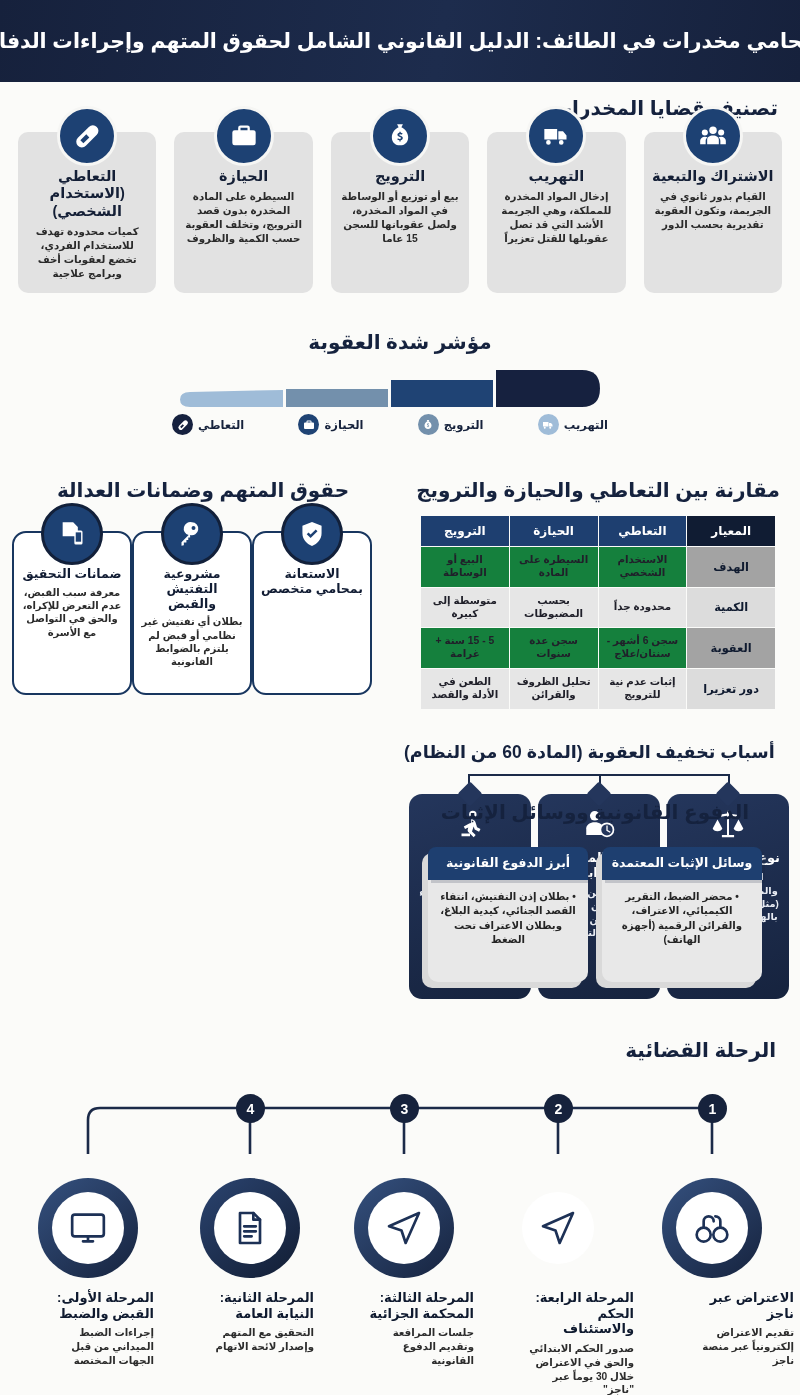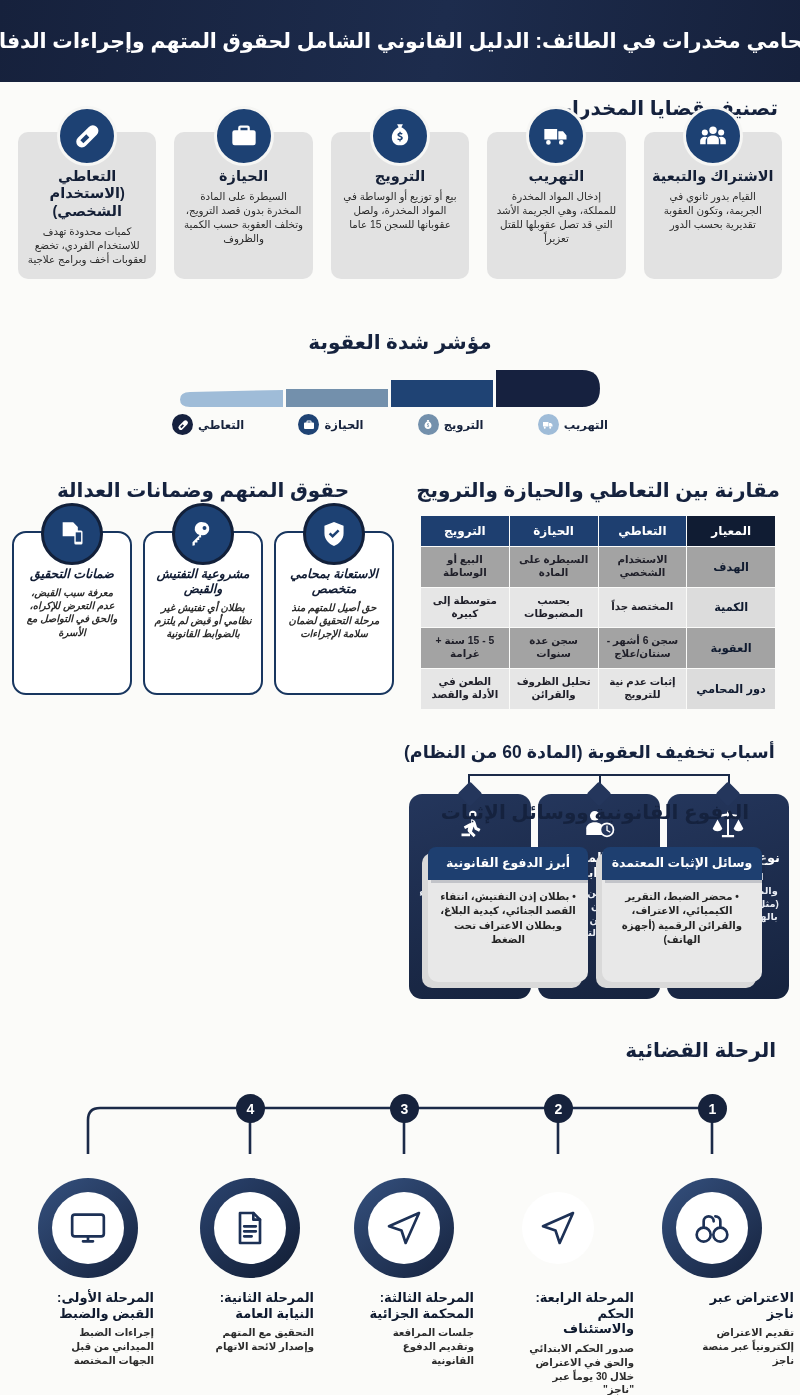--- a/index.html
+++ b/index.html
@@ -31,57 +31,57 @@
     font-size:20px;font-weight:bold;color:#15223e;
     text-align:right;margin:0;line-height:1.25;
   }
   .sec-title.center{text-align:center;}
 
   
   .s1{position:absolute;top:82px;left:0;width:800px;height:245px;}
   .s1 .sec-title{position:absolute;top:14px;right:22px;}
   .cards{
     position:absolute;top:50px;right:18px;left:18px;
-    display:flex;flex-direction:row-reverse;justify-content:flex-end;
+    display:flex;flex-direction:row-reverse;justify-content:space-between;
     gap:18px;
   }
   .card{
     position:relative;width:143px;
     background:#e2e2e2;border-radius:10px;
     padding:36px 8px 12px;box-sizing:border-box;
     text-align:center;min-height:140px;
   }
   .card .ic{
     position:absolute;top:-26px;left:50%;transform:translateX(-50%);
     width:54px;height:54px;border-radius:50%;
     background:#1d4173;border:3px solid #f6f6f4;
     display:flex;align-items:center;justify-content:center;
   }
   .card .ic svg{width:28px;height:28px;fill:#ffffff;}
   .card h3{margin:0 0 5px;font-size:14.5px;font-weight:bold;color:#141f36;line-height:1.2;}
-  .card p{margin:0;font-size:10.3px;font-weight:normal;color:#2a2a2a;line-height:1.35;}
+  .card p{margin:0;font-size:10.3px;font-weight:bold;color:#2a2a2a;line-height:1.35;}
 
   
   .s2{position:absolute;top:330px;left:0;width:800px;height:130px;}
   .s2 .sec-title{position:absolute;top:0;left:0;right:0;}
   .meter{position:absolute;top:32px;left:180px;width:420px;height:50px;}
   .meter-labels{
     position:absolute;top:84px;left:172px;width:436px;
     display:flex;flex-direction:row;justify-content:space-between;
   }
   .mlab{display:flex;align-items:center;gap:5px;flex-direction:row-reverse;}
   .mlab .dot{width:21px;height:21px;border-radius:50%;display:flex;align-items:center;justify-content:center;}
   .mlab .dot svg{width:12px;height:12px;fill:#ffffff;}
   .mlab span{font-size:11.5px;font-weight:bold;color:#16223c;}
 
   
   .s3{position:absolute;top:478px;left:0;width:800px;height:258px;}
   .rights{position:absolute;right:406px;left:12px;top:0;}
   .rights .sec-title{margin-bottom:28px;text-align:center;}
-  .rights-row{display:flex;flex-direction:row-reverse;justify-content:space-between;font-style:italic;}
+  .rights-row{display:flex;flex-direction:row-reverse;justify-content:flex-start;}
   .rcard{
     position:relative;width:120px;min-height:164px;
     background:#ffffff;border:2.5px solid #18365f;border-radius:14px;
     padding:34px 7px 8px;box-sizing:border-box;text-align:center;
   }
   .rcard .ic{
     position:absolute;top:-30px;left:50%;transform:translateX(-50%);
     width:56px;height:56px;border-radius:50%;
     background:#1d4173;border:3.5px solid #12203a;
     display:flex;align-items:center;justify-content:center;
@@ -93,21 +93,21 @@
   
   .tablewrap{position:absolute;left:412px;width:372px;top:0;}
   .tablewrap .sec-title{text-align:center;margin-bottom:12px;}
   table{border-collapse:separate;border-spacing:1.5px;width:356px;margin:0 auto;table-layout:fixed;}
   thead th{
     background:#1e3f70;color:#ffffff;font-size:12px;font-weight:bold;
     padding:8px 3px;text-align:center;
   }
   thead th.first{background:#101c33;}
   tbody td{
-    background:#a3a3a3;color:#20202a;font-size:10.3px;font-weight:bold;
+    background:#15803d;color:#20202a;font-size:10.3px;font-weight:bold;
     padding:7px 4px;text-align:center;line-height:1.25;
   }
   tbody td.rowhead{background:#a3a3a3;color:#101b30;font-size:11.4px;}
   tbody tr:nth-child(even) td{background:#e6e6e6;}
   tbody tr:nth-child(even) td.rowhead{background:#dcdcdc;}
 
   
   .s4{position:absolute;top:742px;left:0;width:800px;height:280px;}
   .mitig{position:absolute;left:404px;width:390px;top:0;}
   .mitig .sec-title{text-align:left;margin-bottom:10px;font-size:17.5px;}
@@ -326,21 +326,20 @@
           <p>بطلان أي تفتيش غير نظامي أو قبض لم يلتزم بالضوابط القانونية</p>
         </div>
 
         <div class="rcard">
           <div class="ic">
             <svg viewBox="0 0 24 24">
                 <path d="M12 1.8 3.8 5v6.3c0 5 3.5 9.2 8.2 10.9 4.7-1.7 8.2-5.9 8.2-10.9V5Zm-1.2 13.7-3.3-3.3 1.5-1.5 1.8 1.8 4.4-4.4 1.5 1.5Z"></path>
               </svg>
           </div>
           <h4>الاستعانة بمحامي متخصص</h4>
-          <p>حق أصيل للمتهم منذ مرحلة التحقيق لضمان سلامة الإجراءات</p>
         </div>
 
       </div>
     </div>
 
     <div class="tablewrap">
       <h2 class="sec-title center">مقارنة بين التعاطي والحيازة والترويج</h2>
       <table>
         <thead>
           <tr>
@@ -352,32 +351,32 @@
         </thead>
         <tbody>
           <tr>
             <td class="rowhead">الهدف</td>
             <td>الاستخدام الشخصي</td>
             <td>السيطرة على المادة</td>
             <td>البيع أو الوساطة</td>
           </tr>
           <tr>
             <td class="rowhead">الكمية</td>
-            <td>المختصة جداً</td>
+            <td>محدودة جداً</td>
             <td>بحسب المضبوطات</td>
             <td>متوسطة إلى كبيرة</td>
           </tr>
           <tr>
             <td class="rowhead">العقوبة</td>
             <td>سجن 6 أشهر - سنتان/علاج</td>
             <td>سجن عدة سنوات</td>
             <td>5 - 15 سنة + غرامة</td>
           </tr>
           <tr>
-            <td class="rowhead">دور المحامي</td>
+            <td class="rowhead">دور تعزيرا</td>
             <td>إثبات عدم نية للترويج</td>
             <td>تحليل الظروف والقرائن</td>
             <td>الطعن في الأدلة والقصد</td>
           </tr>
         </tbody>
       </table>
     </div>
 
   </div>
 

